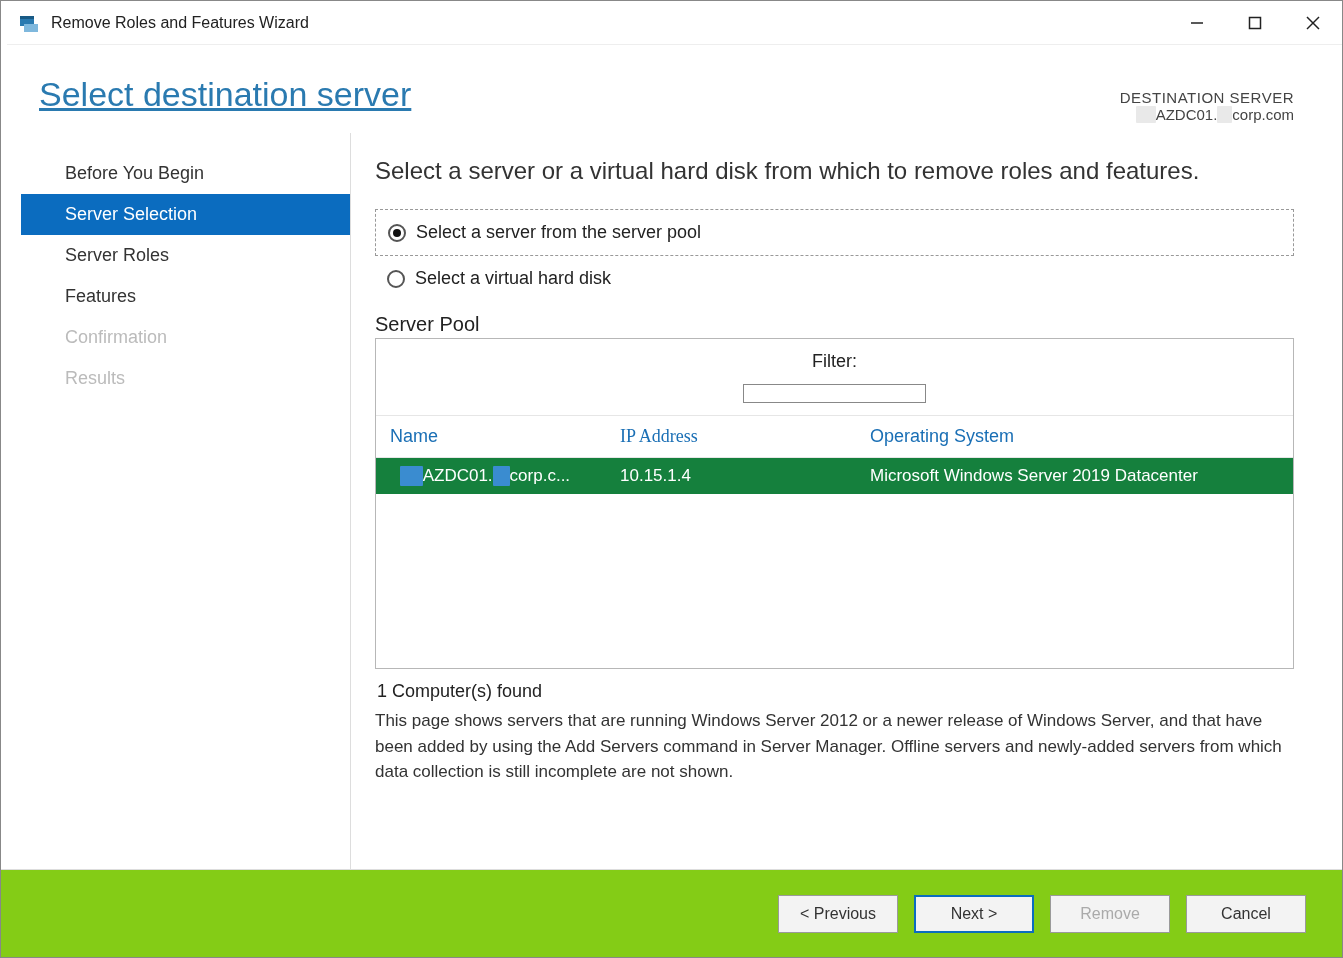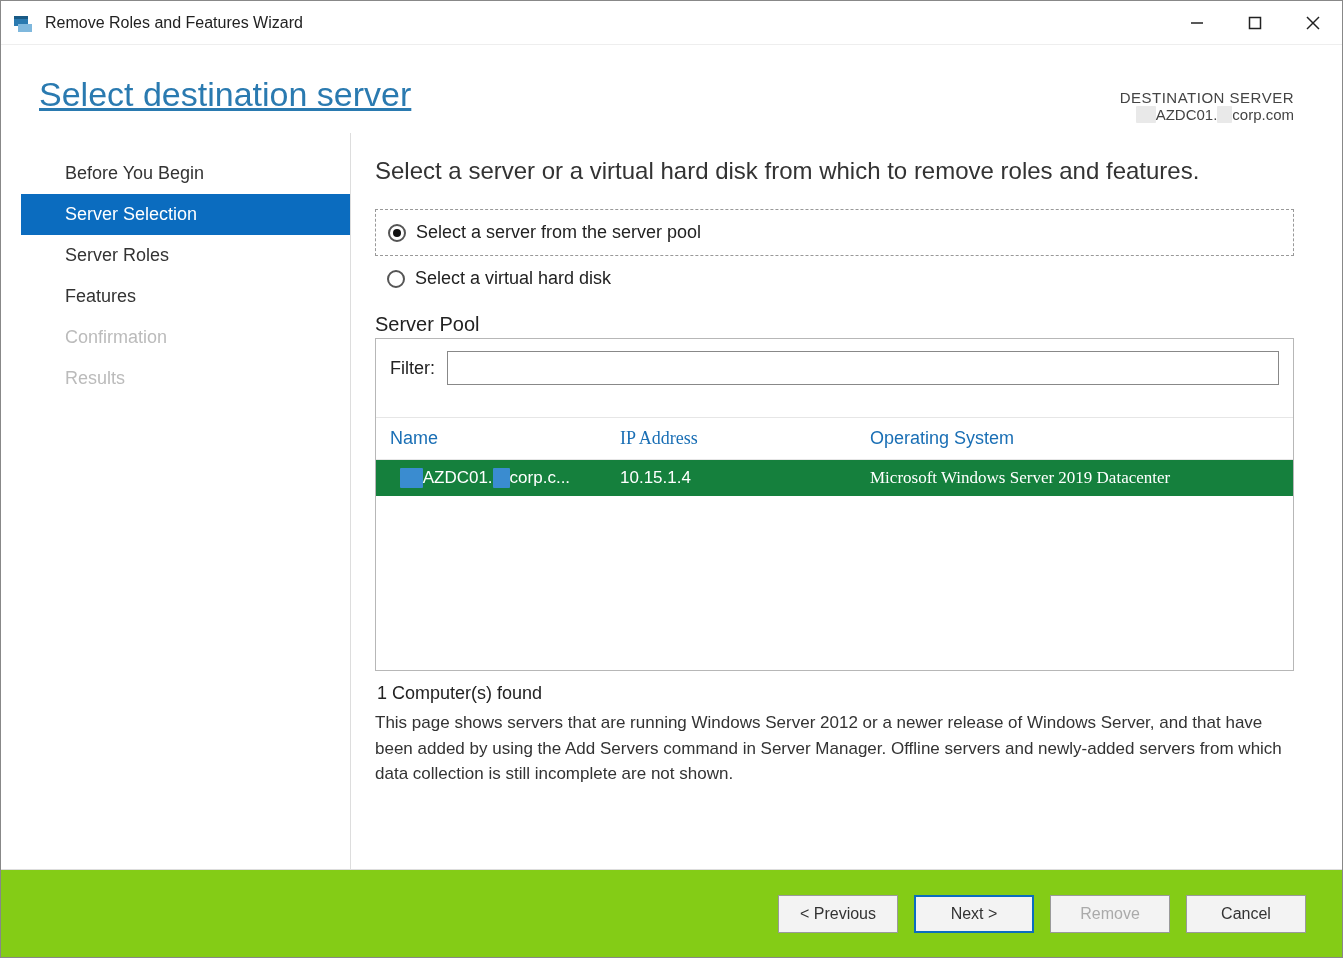--- a/index.html
+++ b/index.html
@@ -17,20 +17,21 @@
     display: flex;
     flex-direction: column;
     background: #fff;
   }
   .titlebar {
     height: 44px;
     display: flex;
     align-items: center;
     padding: 0 0 0 10px;
     border-bottom: 1px solid #eee;
+    margin-left: 6px;
   }
   .titlebar .app-icon { width: 24px; height: 24px; margin-right: 10px; display:flex; align-items:center; justify-content:center;}
   .titlebar .title { font-size: 16px; color: #222; flex: 1; }
   .window-controls { display: flex; height: 100%; }
   .window-controls .ctrl {
     width: 58px; height: 100%;
     display: flex; align-items: center; justify-content: center;
     font-size: 16px; color: #222;
   }
   .header-area {
@@ -95,23 +96,24 @@
     background:#fff;
   }
   .radio.sel::after { content:""; width:8px; height:8px; background:#111; border-radius:50%; }
   .section-label { font-size: 20px; margin-top: 18px; margin-bottom: 2px; }
   .pool-box {
     border: 1px solid #b7b7b7;
     display: flex; flex-direction: column;
   }
   .filter-bar {
     display: flex; align-items: center;
-    padding: 12px 14px 32px 14px;
+    padding: 12px 14px 12px 14px;
     border-bottom: 1px solid #e6e6e6;
     gap: 12px;
+    flex-direction: column;
   }
   .filter-label { font-size: 18px; }
   .filter-input {
     flex: 1; height: 34px; border: 1px solid #888;
     background: #fff;
   }
   .table-head {
     display: flex; padding: 10px 14px;
     border-bottom: 1px solid #e6e6e6;
     font-size: 18px; color: #1a6fb5;
@@ -122,21 +124,21 @@
   .table-body {
     height: 210px; overflow: auto; background: #fff;
   }
   .row {
     display: flex; padding: 8px 14px 8px 24px;
     font-size: 17px; color: #333;
   }
   .row.selected { background: #15803d; color: #fff; }
   .row .c-name { width: 220px; overflow:hidden; text-overflow:ellipsis; white-space:nowrap;}
   .row .c-ip { width: 250px; }
-  .row .c-os { flex: 1; font-family: Liberation Serif, serif; }
+  .row .c-os { flex: 1; }
   .found { font-size: 18px; margin: 12px 2px 6px 2px; }
   .desc { font-size: 17px; color: #333; line-height: 1.5; }
   .footer {
     height: 88px;
     border-top: 1px solid #ddd;
     display: flex;
     align-items: center;
     justify-content: flex-end;
     gap: 16px;
     padding: 0 36px;

